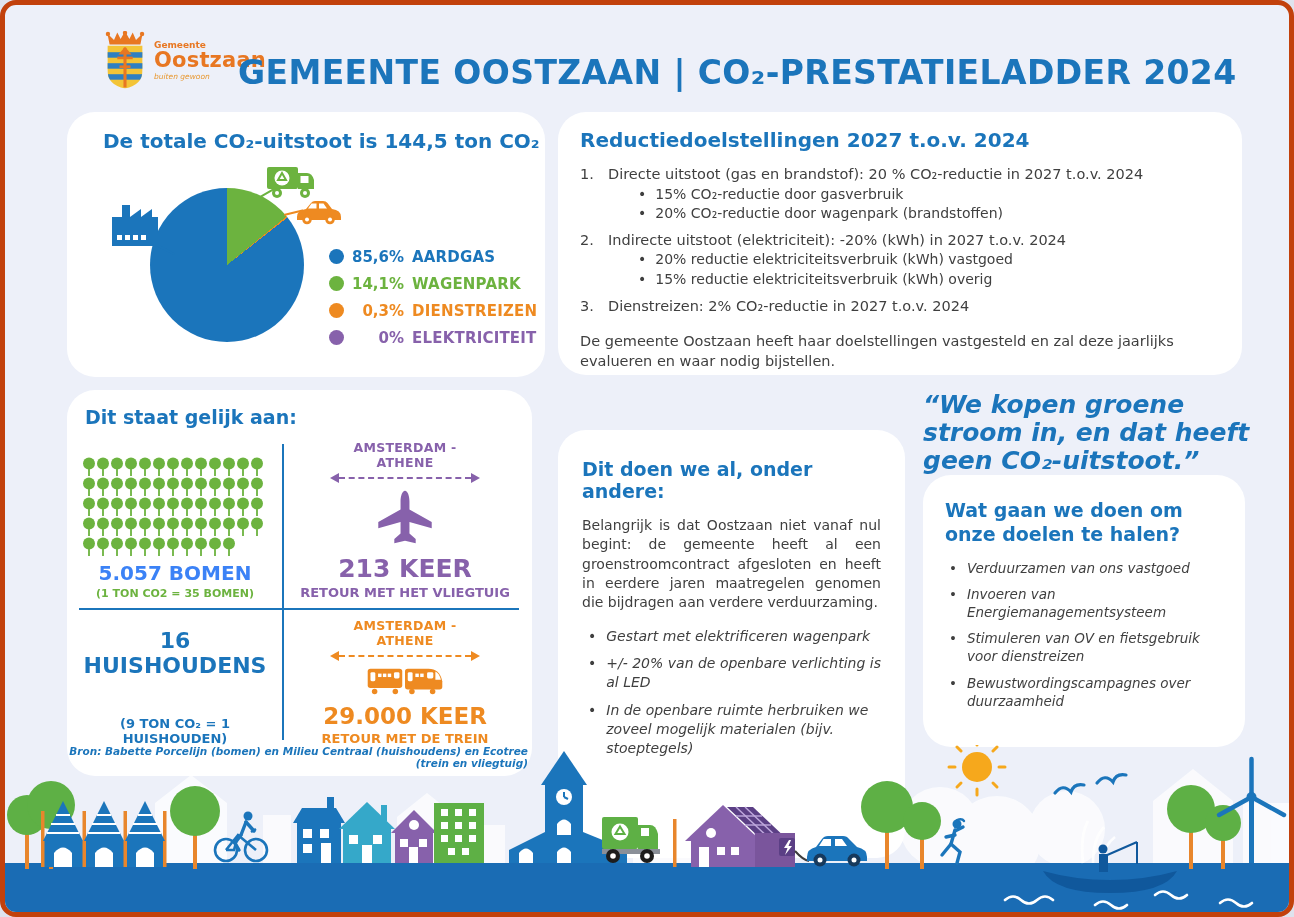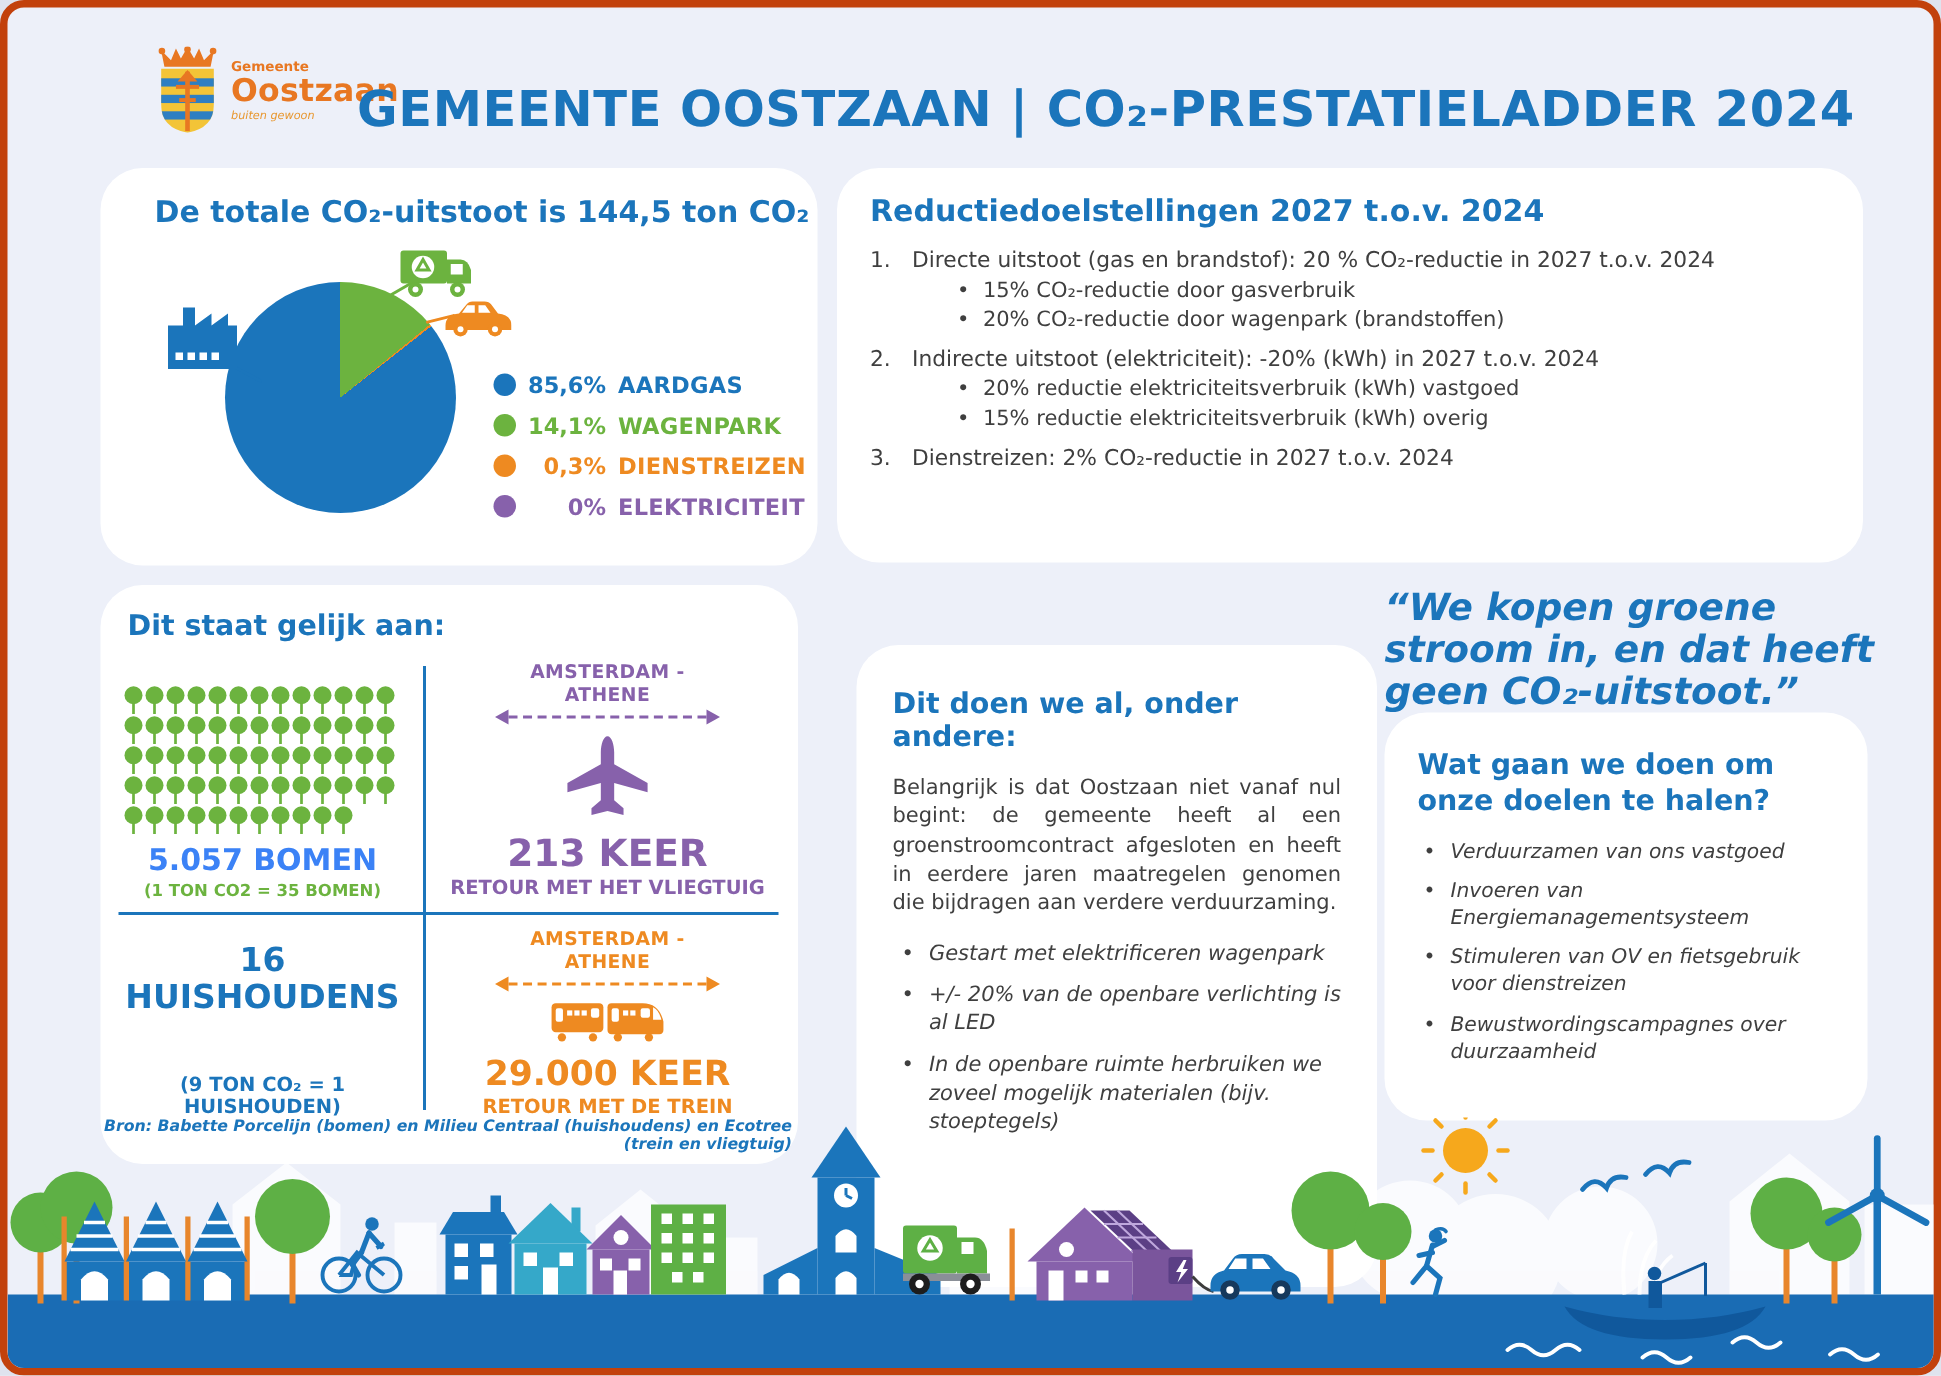--- a/index.html
+++ b/index.html
@@ -63,21 +63,21 @@
   .n-train{font-size:13px;color:#ee8a21;margin-top:2px;}
   .route{width:150px;display:flex;flex-direction:column;align-items:center;}
   .route-label{font-size:12.5px;font-weight:700;letter-spacing:.3px;}
   .route-arrow{display:flex;align-items:center;width:150px;margin-top:3px;}
   .ra-line{flex:1;border-top:2px dashed currentColor;}
   .ra-left{width:0;height:0;border-top:5px solid transparent;border-bottom:5px solid transparent;border-right:9px solid currentColor;}
   .ra-right{width:0;height:0;border-top:5px solid transparent;border-bottom:5px solid transparent;border-left:9px solid currentColor;}
   .eq-source{position:absolute;right:4px;bottom:7px;left:0;text-align:right;font-size:10.5px;font-style:italic;font-weight:700;color:#1b75bb;}
 
   
-  .card-cur{left:553px;top:425px;width:347px;height:428px;padding:28px 24px 18px 24px;margin-left:13px;}
+  .card-cur{left:553px;top:425px;width:347px;height:428px;padding:28px 24px 18px 24px;}
   .card-cur .card-title{font-size:19px;margin:0 0 14px 0;}
   .body-p{font-size:14px;line-height:1.38;text-align:justify;margin:0 0 14px 0;}
   .blist{margin:0;padding:0;list-style:none;font-style:italic;}
   .blist li{display:flex;font-size:14px;line-height:1.35;margin-top:9px;}
   .blist li::before{content:"•";margin:0 10px 0 6px;}
 
   
   .quote{position:absolute;left:918px;top:386px;width:332px;font-size:25px;font-weight:700;font-style:italic;color:#1b75bb;line-height:1.12;}
   .card-fut{left:918px;top:470px;width:322px;height:272px;padding:24px 20px 32px 22px;}
   .card-fut .card-title{font-size:19px;line-height:1.25;margin:0 0 12px 0;}
@@ -203,20 +203,21 @@
     <div class="red-sub">
         <span>20% reductie elektriciteitsverbruik (kWh) vastgoed</span>
       </div>
     <div class="red-sub">
         <span>15% reductie elektriciteitsverbruik (kWh) overig</span>
       </div>
     <div class="red-item">
       <span class="red-num">3.</span>
       <span>Dienstreizen: 2% CO₂-reductie in 2027 t.o.v. 2024</span>
     </div>
+    <div class="red-footer">De gemeente Oostzaan heeft haar doelstellingen vastgesteld en zal deze jaarlijks evalueren en waar nodig bijstellen.</div>
   </div>
 
   <div class="card card-eq">
     <div class="card-title">Dit staat gelijk aan:</div>
     <div class="eq-line-v"></div>
     <div class="eq-line-h"></div>
 
     <div class="eq-cell eq-trees">
       <div class="tree-grid" id="treeGrid">
           <svg viewBox="0 0 14 20" class="tree-ico">

